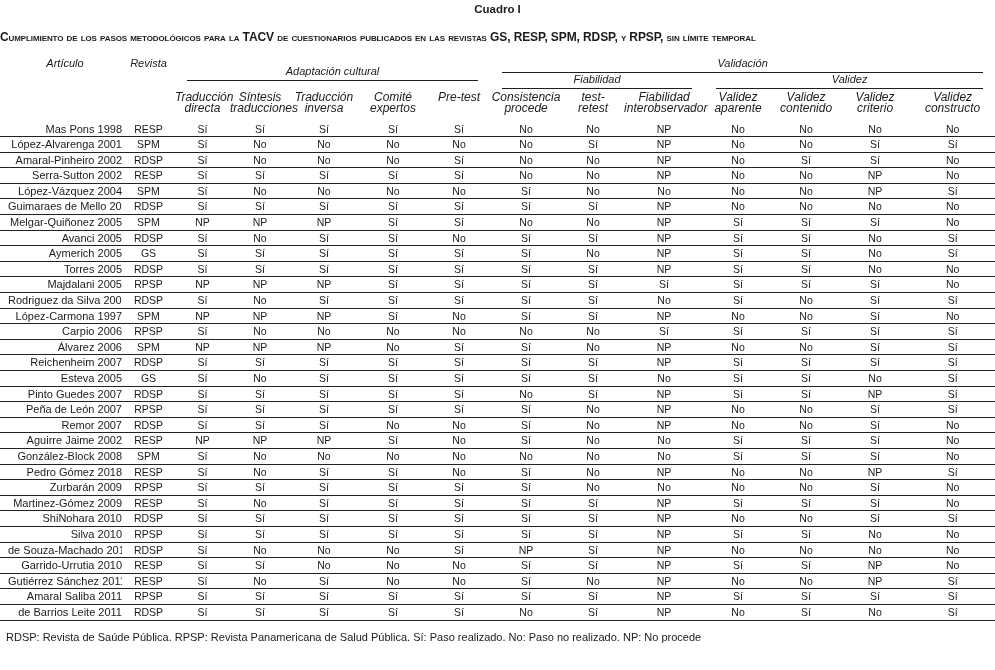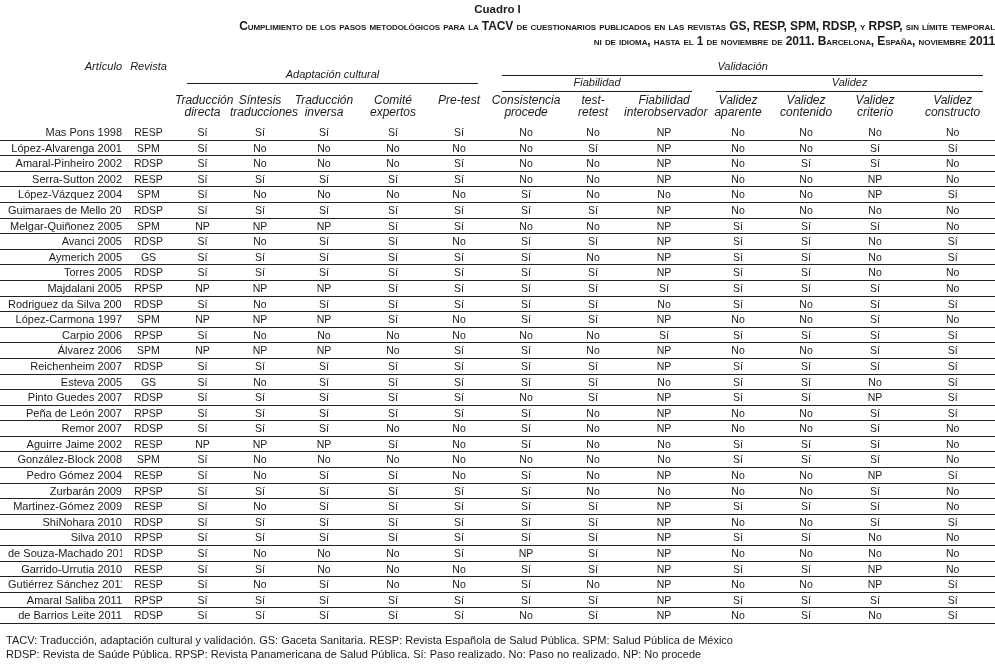--- a/index.html
+++ b/index.html
@@ -10,38 +10,38 @@
     -webkit-font-smoothing:antialiased;
   }
   .page{width:995px;height:670px;position:relative;}
 
   
   .caption-label{
     text-align:center;font-weight:bold;font-size:11.5px;
     padding-top:3px;line-height:13px;
   }
   .caption{
-    text-align:right;font-weight:bold;font-size:12px;
-    font-variant:small-caps;line-height:14.5px;margin-top:3px;
+    text-align:left;font-weight:bold;font-size:12px;
+    font-variant:small-caps;line-height:14.5px;margin-top:14px;
     letter-spacing:-0.1px;
   }
   .caption .tline{display:block;white-space:nowrap;}
 
   
   table{
     border-collapse:collapse;table-layout:fixed;
     width:995px;margin-top:12px;
   }
   th,td{padding:0;font-weight:normal;}
 
   thead th{
     font-style:italic;font-size:11px;line-height:12px;
     text-align:center;vertical-align:top;
   }
-  th.col-articulo{text-align:right;padding-left:8px;}
+  th.col-articulo{text-align:center;padding-left:8px;}
   tr.h1 th.group-valid{height:16px;}
   tr.h2 th{height:14px;}
   th.group-adapt{vertical-align:middle;}
   .grule{
     display:block;margin:0 12px;padding-bottom:3px;
     border-bottom:1.2px solid #1f1f1f;
   }
   tr.h3 th{
     font-size:12px;line-height:11.5px;white-space:pre-line;
     padding-top:3px;padding-bottom:7px;vertical-align:top;
@@ -62,21 +62,20 @@
 </style>
 </head>
 <body>
 
 <div class="page">
 
   <div class="caption-label">Cuadro I</div>
 
   <div class="caption">
     <span class="tline">Cumplimiento de los pasos metodológicos para la TACV de cuestionarios publicados en las revistas GS, RESP, SPM, RDSP, y RPSP, sin límite temporal</span>
-    <span class="tline">ni de idioma, hasta el 1 de noviembre de 2011. Barcelona, España, noviembre 2011</span>
   </div>
 
   <table>
     <colgroup>
       <col style="width:122px">
         <col style="width:53px">
       <col style="width:55px">
         <col style="width:60px">
         <col style="width:68px">
         <col style="width:70px">
@@ -481,21 +480,21 @@
           <td class="c-val">No</td>
           <td class="c-val">No</td>
           <td class="c-val">No</td>
           <td class="c-val">No</td>
           <td class="c-val">Sí</td>
           <td class="c-val">Sí</td>
           <td class="c-val">Sí</td>
           <td class="c-val">No</td>
         </tr>
         <tr>
-          <td class="c-art">Pedro Gómez 2004</td>
+          <td class="c-art">Pedro Gómez 2018</td>
           <td class="c-val">RESP</td>
           <td class="c-val">Sí</td>
           <td class="c-val">No</td>
           <td class="c-val">Sí</td>
           <td class="c-val">Sí</td>
           <td class="c-val">No</td>
           <td class="c-val">Sí</td>
           <td class="c-val">No</td>
           <td class="c-val">NP</td>
           <td class="c-val">No</td>
@@ -644,17 +643,16 @@
           <td class="c-val">NP</td>
           <td class="c-val">No</td>
           <td class="c-val">Sí</td>
           <td class="c-val">No</td>
           <td class="c-val">Sí</td>
         </tr>
       </tbody>
   </table>
 
   <div class="footnotes">
-    <div>TACV: Traducción, adaptación cultural y validación. GS: Gaceta Sanitaria. RESP: Revista Española de Salud Pública. SPM: Salud Pública de México</div>
     <div>RDSP: Revista de Saúde Pública. RPSP: Revista Panamericana de Salud Pública. Sí: Paso realizado. No: Paso no realizado. NP: No procede</div>
   </div>
 
 </div>
 
 </body></html>

